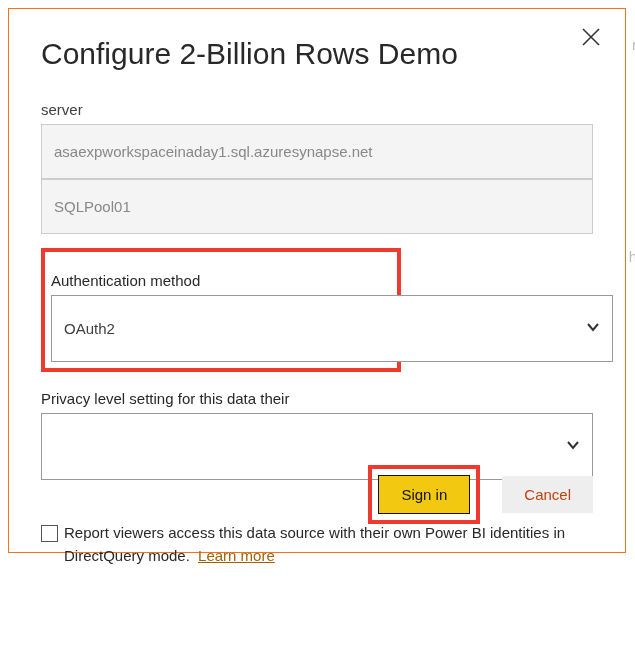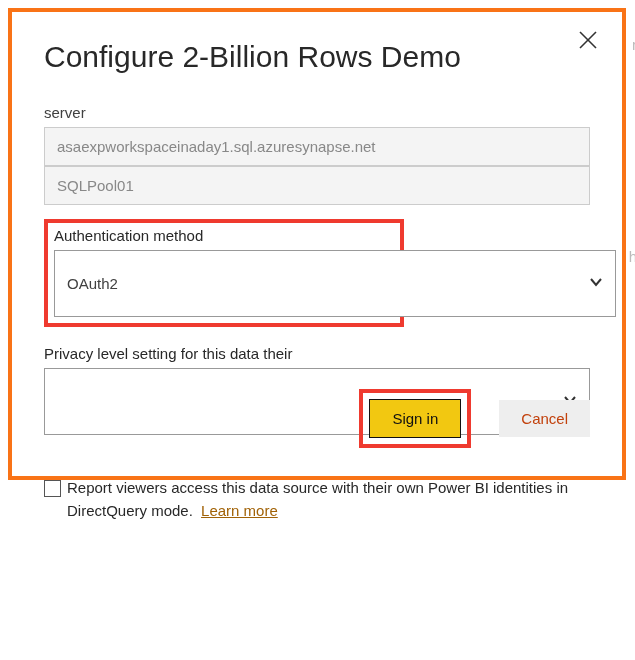--- a/index.html
+++ b/index.html
@@ -1,34 +1,34 @@
 <!DOCTYPE html>
 <html><head>
 <meta charset="utf-8">
 <style>
   html,body{margin:0;padding:0;font-family:"Segoe UI",Arial,sans-serif;background:#fff;color:#282828}
   .screen{position:relative;width:635px;height:660px;box-sizing:border-box;padding:8px}
-  .dialog{position:relative;width:618px;height:472px;border:4px solid #f97316;box-sizing:border-box;padding:20px 32px 24px 32px;background:#fff}
+  .dialog{position:relative;width:618px;height:545px;border:1px solid #f97316;box-sizing:border-box;padding:20px 32px 24px 32px;background:#fff}
   .close{position:absolute;top:18px;right:24px;cursor:pointer}
   .close svg{width:20px;height:20px;stroke:#333;stroke-width:1.6}
   h1{font-size:30px;font-weight:400;margin:8px 0 30px 0;color:#282828}
   .field-label{font-size:15px;color:#404040;margin-top:16px;margin-bottom:6px}
   .field-label.dark{color:#282828}
-  .text-input{width:100%;box-sizing:border-box;border:1px solid #ccc;background:#f4f4f4;color:#888;font-size:15px;padding:10px 12px;cursor:not-allowed}
+  .text-input{width:100%;box-sizing:border-box;border:1px solid #ccc;background:#f4f4f4;color:#888;font-size:15px;padding:18px 12px;cursor:not-allowed}
   .select{width:100%;box-sizing:border-box;border:1px solid #999;background:#fff;color:#404040;font-size:15px;padding:24px 12px;display:flex;align-items:center;justify-content:space-between;cursor:pointer}
   .select.empty{min-height:40px}
   .chev svg{width:14px;height:14px;stroke:#333;stroke-width:2;fill:none}
   .hl-auth{border:4px solid #ef3a2f;padding:4px 6px 6px 6px;margin-top:14px;max-width:340px}
-  .hl-auth .field-label{margin-top:0}
+  .hl-auth .field-label{margin-top:16px}
   .hl-auth .select-wrap{margin-right:-222px}  
   .select-wrap{position:relative}
   .row-check{display:flex;align-items:flex-start;margin-top:42px;font-size:15px;line-height:1.5;color:#282828}
   .checkbox{width:15px;height:15px;border:1px solid #555;margin-right:6px;margin-top:3px;flex:0 0 auto;cursor:pointer;background:#fff}
   .learn{color:#a16207;text-decoration:underline;margin-left:4px;cursor:pointer}
-  .footer{position:absolute;right:32px;bottom:28px;display:flex;align-items:center;gap:28px}
+  .footer{position:absolute;right:32px;bottom:28px;display:flex;align-items:center;gap:22px}
   .hl-signin{border:4px solid #ef3a2f;padding:6px}
   .btn{font-size:15px;padding:10px 22px;cursor:pointer;border:none}
   .btn-primary{background:#f2c811;color:#111;border:1px solid #111}
   .btn-cancel{background:#eee;color:#c2410c}
   .ghost{position:absolute;color:#bbb;font-size:15px}
   .ghost.r1{right:-2px;top:36px}
   .ghost.r2{right:-2px;top:248px}
 </style>
 </head>
 <body>

